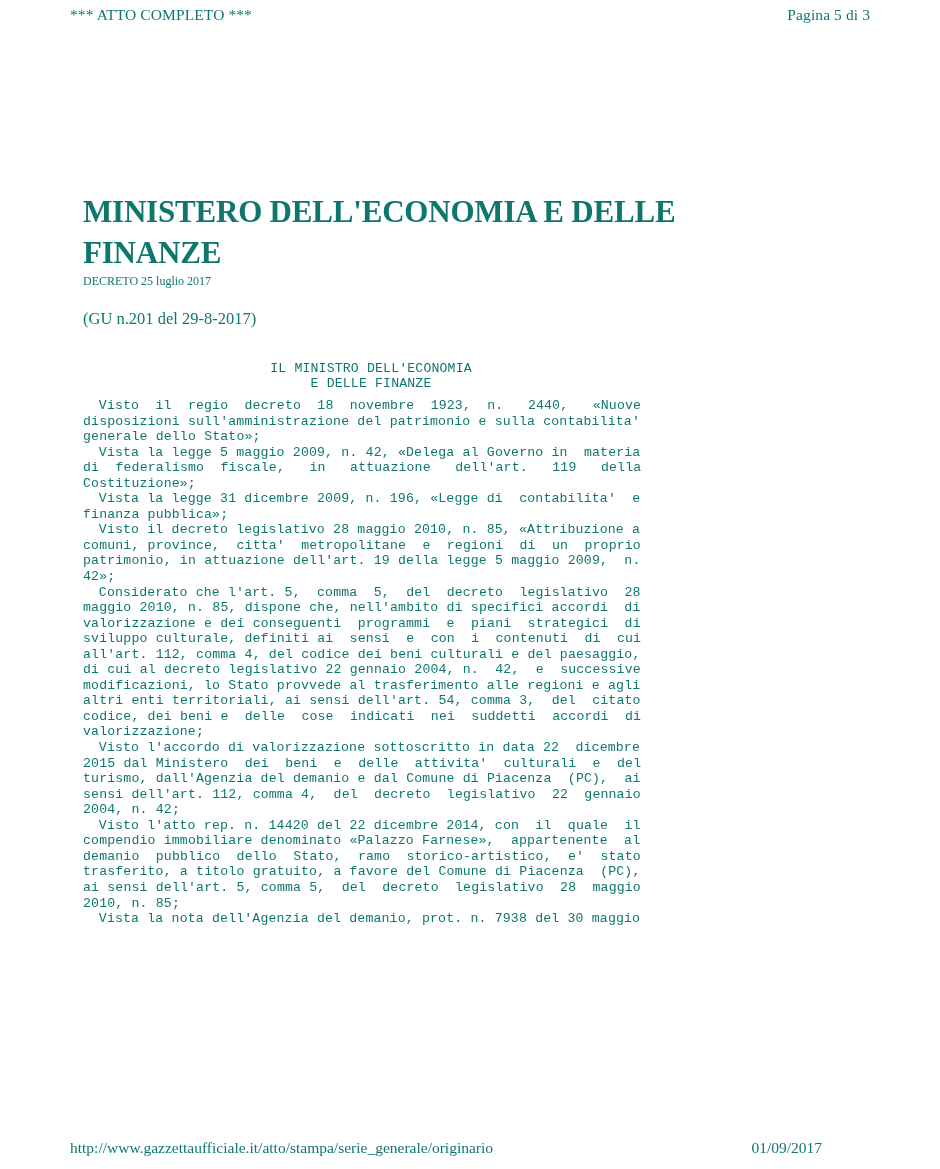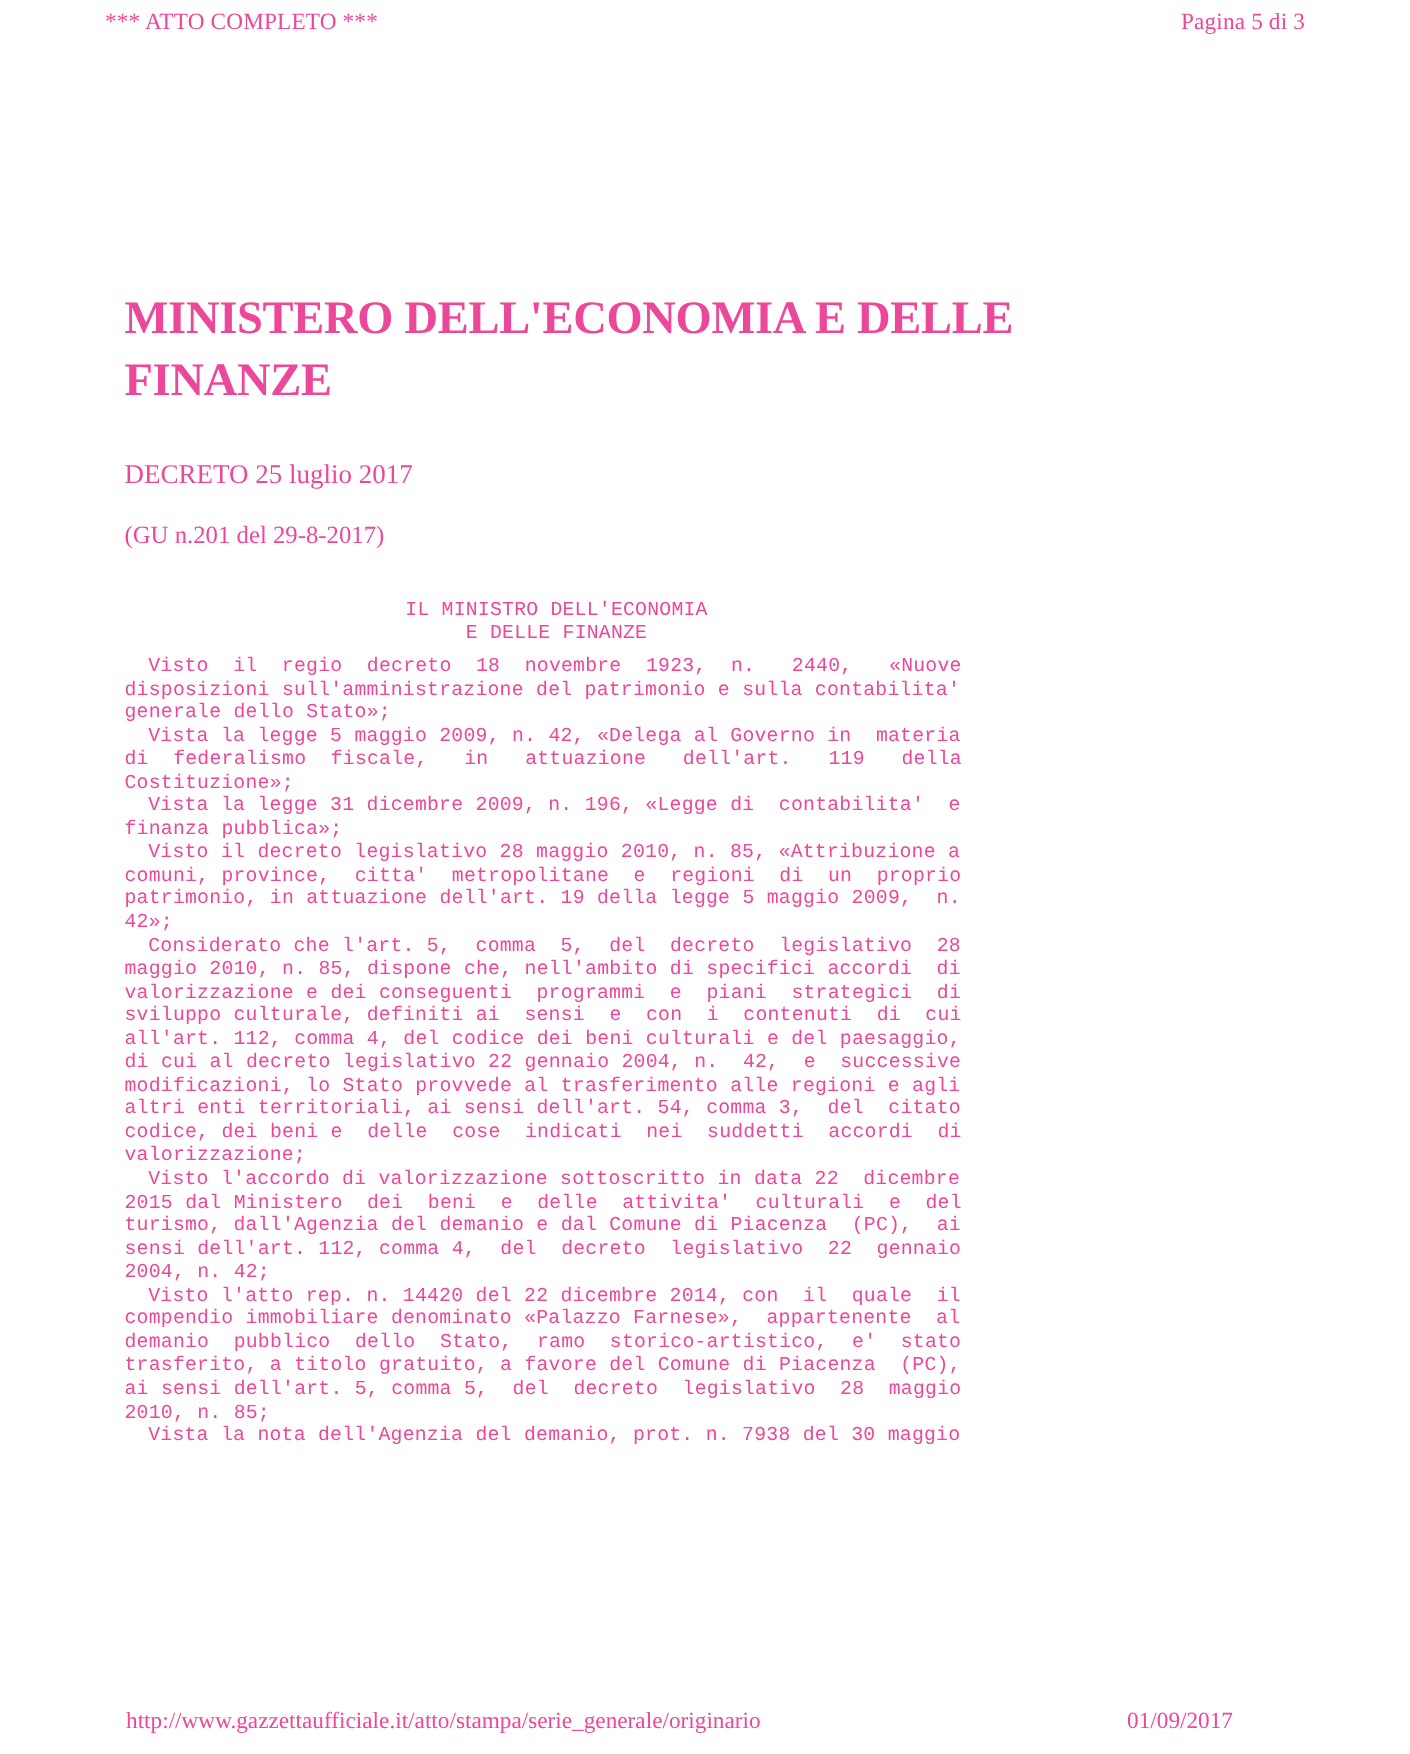--- a/index.html
+++ b/index.html
@@ -6,21 +6,21 @@
     margin: 0;
     padding: 0;
     background: #ffffff;
   }
   .page {
     position: relative;
     width: 940px;
     height: 1169px;
     background: #ffffff;
     overflow: hidden;
-    color: #ec4899;
+    color: #0f766e;
   }
 
   
   .running-header {
     position: absolute;
     top: 6px;
     left: 70px;
     right: 70px;
     display: flex;
     justify-content: space-between;
@@ -46,22 +46,21 @@
     font-weight: bold;
     font-size: 31px;
     line-height: 1.32;
     margin: 0 0 0 0;
     letter-spacing: -0.2px;
     width: 660px;
   }
 
   .decreto-line {
     font-family: "Liberation Serif", serif;
-    font-size: 18px;
-    margin-top: 32px;
+    font-size: 12px;
     white-space: pre;
   }
 
   
   .abstract {
     font-family: "Liberation Mono", "DejaVu Sans Mono", monospace;
     font-size: 13.2px;
     line-height: 15.6px;
     margin-top: 20px;
     white-space: pre-wrap;
@@ -102,21 +101,21 @@
     text-align-last: left;
     text-indent: 2ch;
     white-space: pre-wrap;
     word-spacing: 0.1px;
   }
 
   
   .running-footer {
     position: absolute;
     bottom: 12px;
-    left: 84px;
+    left: 70px;
     right: 70px;
     display: flex;
     justify-content: space-between;
     align-items: baseline;
     font-family: "Liberation Serif", serif;
     font-size: 15.5px;
   }
   .running-footer .rf-url { white-space: pre; }
   .running-footer .rf-date { white-space: pre; padding-right: 48px; }
 </style>

